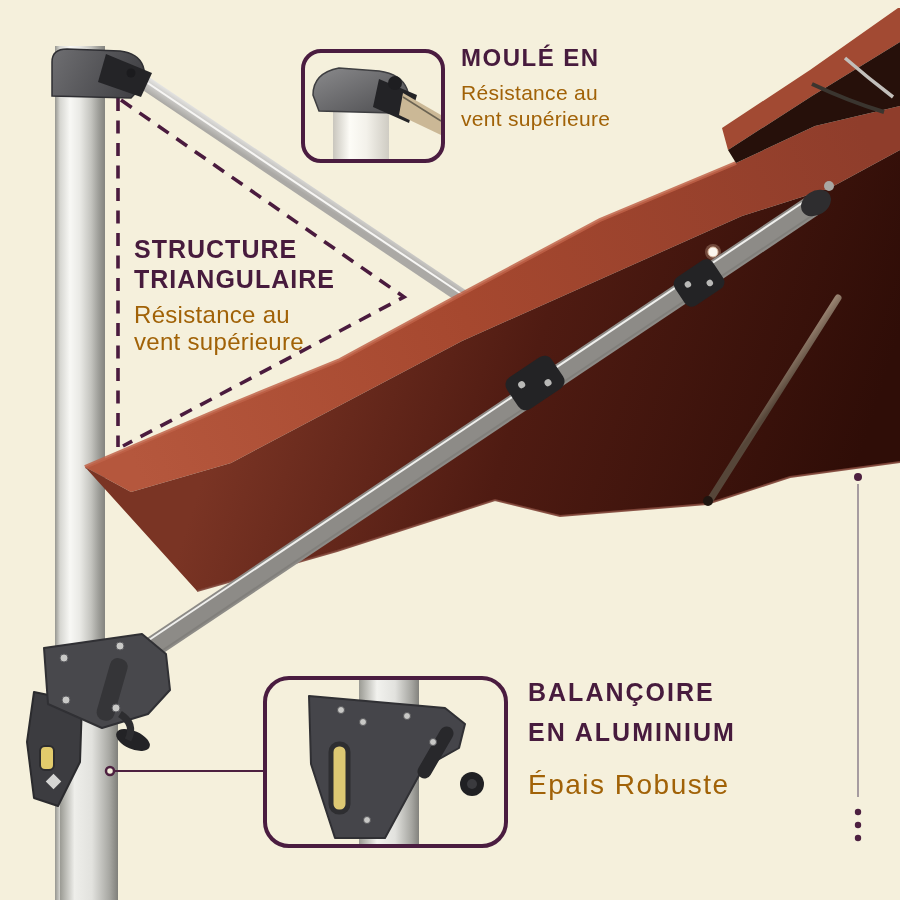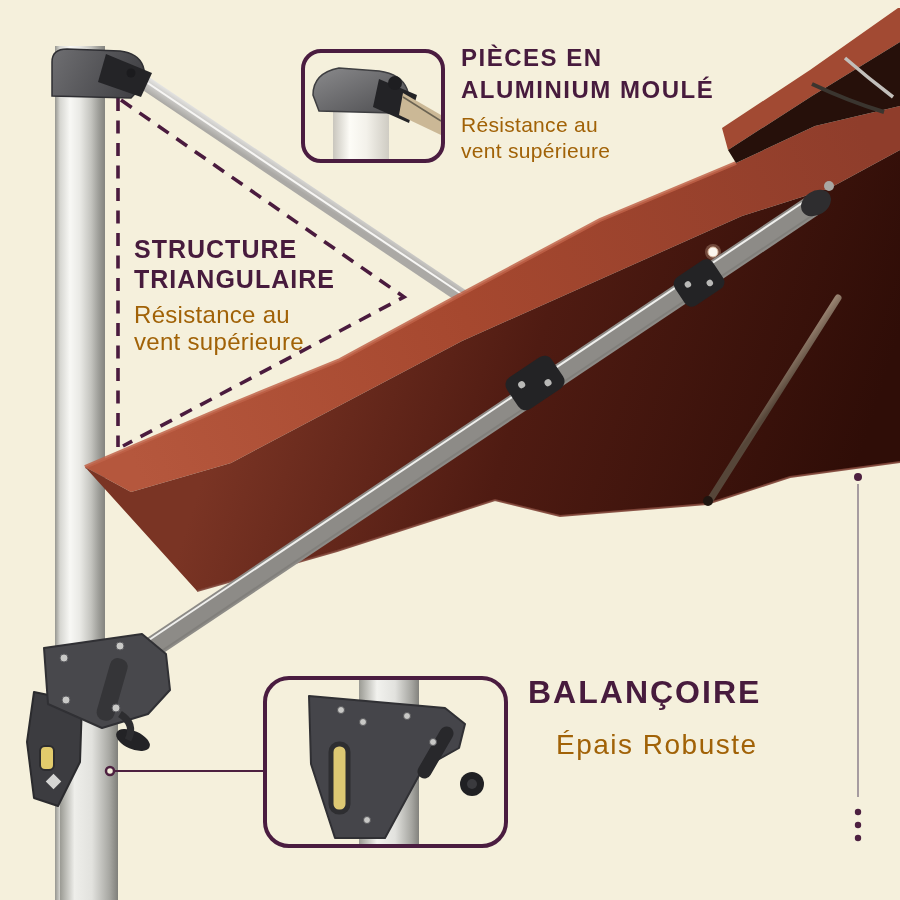--- a/index.html
+++ b/index.html
@@ -18,22 +18,22 @@
   .txt{position:absolute;color:#471b3d;}
   .h{font-weight:bold;letter-spacing:1.5px;line-height:32px;font-size:24px;white-space:nowrap;}
   .s{font-weight:normal;color:#a16207;letter-spacing:0.3px;line-height:26px;font-size:21px;white-space:nowrap;}
   .t-top{left:461px;top:42px;}
   .t-top .sub{margin-top:6px;}
   .t-tri{left:134px;top:226px;margin-top:8px;}
   .t-tri .h{font-size:25px;line-height:30px;letter-spacing:1px;}
   .t-tri .sub{margin-top:7px;}
   .t-tri .s{font-size:24px;line-height:27px;}
   .t-bot{left:528px;top:672px;}
-  .t-bot .h{font-size:32px;line-height:40px;letter-spacing:2px;}
-  .t-bot .sub{margin-top:16px;margin-left:28px;}
+  .t-bot .h{font-size:25px;line-height:40px;letter-spacing:2px;}
+  .t-bot .sub{margin-top:16px;}
   .t-bot .s{font-size:28px;line-height:34px;letter-spacing:1.5px;}
 </style>
 </head>
 <body>
 
 <div class="stage">
 
   <svg class="scene" width="900" height="900" viewBox="0 0 900 900">
     <defs>
       <linearGradient id="poleG" gradientUnits="userSpaceOnUse" x1="55" y1="0" x2="105" y2="0">
@@ -214,37 +214,37 @@
         <circle cx="96" cy="42" r="3.5"></circle>
           <circle cx="140" cy="36" r="3.5"></circle>
         <circle cx="166" cy="62" r="3.5"></circle>
           <circle cx="100" cy="140" r="3.5"></circle>
           <circle cx="74" cy="30" r="3.5"></circle>
       </g>
     </svg>
   </div>
 
   <div class="txt t-top">
-    <div class="h">PIÈCES EN</div>
-    <div class="h">ALUMINIUM MOULÉ</div>
+    <div class="h">MOULÉ EN</div>
     <div class="sub">
       <div class="s">Résistance au</div>
       <div class="s">vent supérieure</div>
     </div>
   </div>
 
   <div class="txt t-tri">
     <div class="h">STRUCTURE</div>
     <div class="h">TRIANGULAIRE</div>
     <div class="sub">
       <div class="s">Résistance au</div>
       <div class="s">vent supérieure</div>
     </div>
   </div>
 
   <div class="txt t-bot">
     <div class="h">BALANÇOIRE</div>
+    <div class="h">EN ALUMINIUM</div>
     <div class="sub">
       <div class="s">Épais Robuste</div>
     </div>
   </div>
 
 </div>
 
 </body></html>

